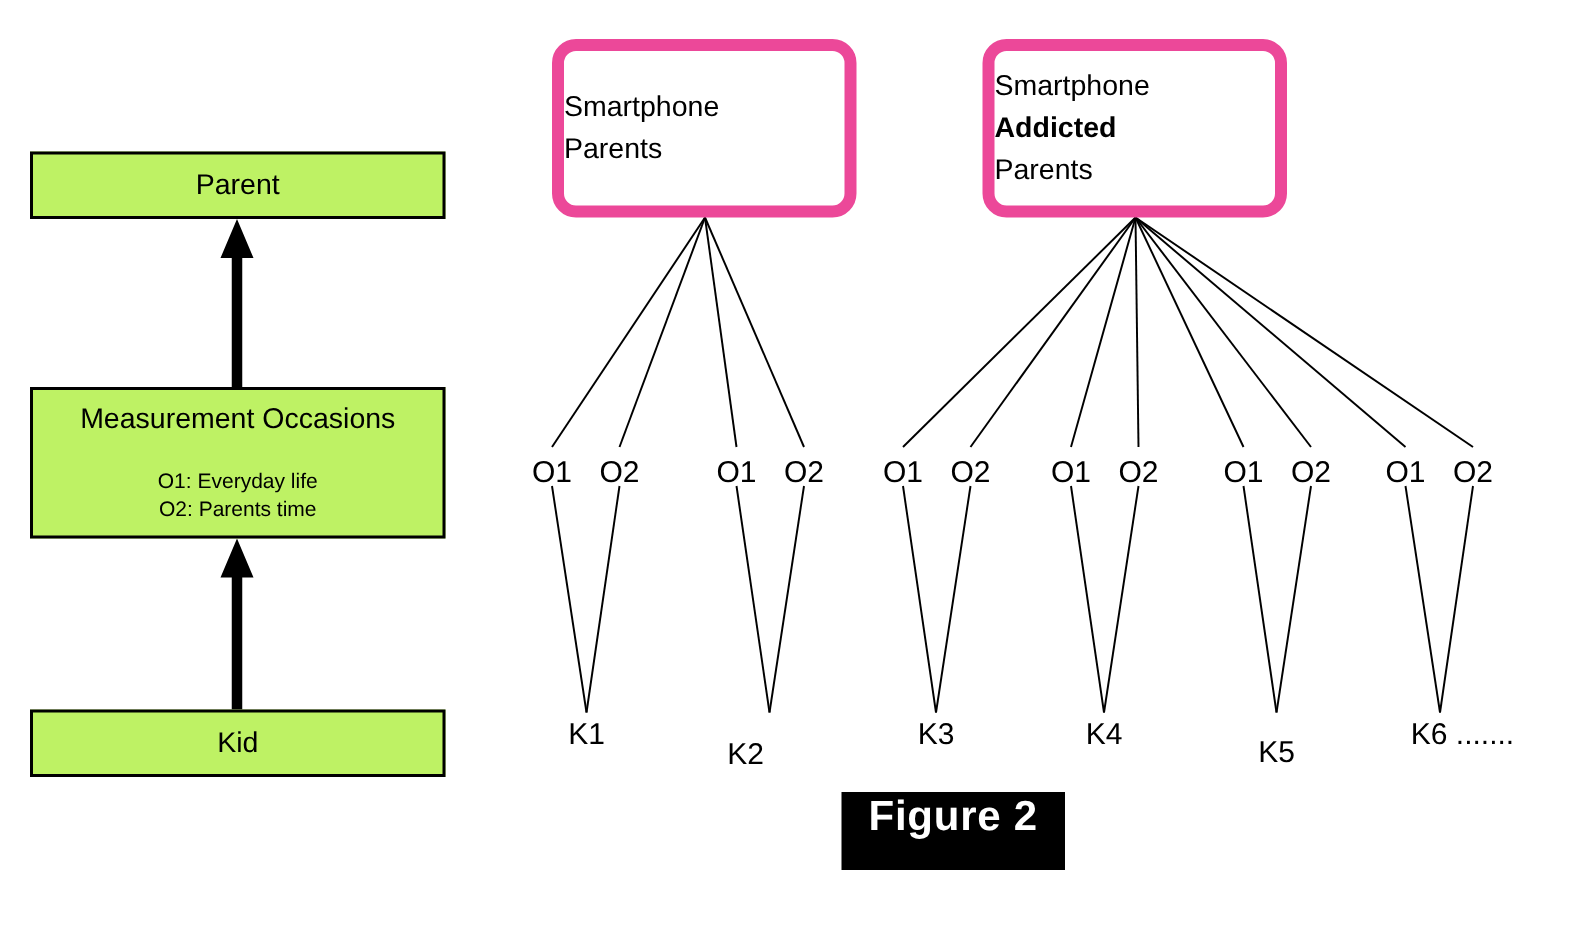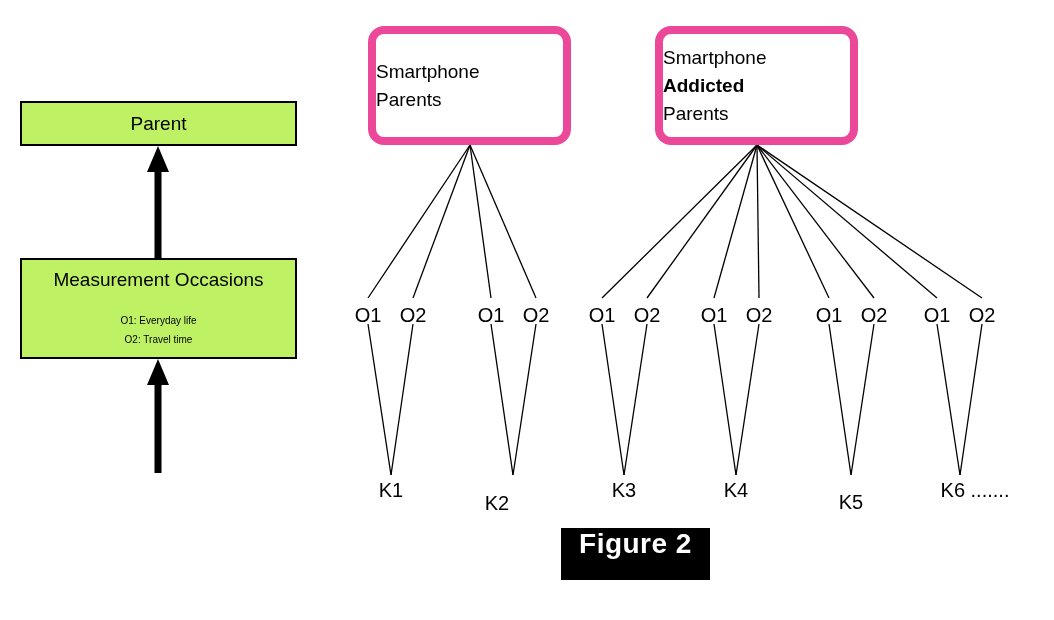--- a/index.html
+++ b/index.html
@@ -36,21 +36,21 @@
     align-items: center;
     justify-content: center;
     text-align: center;
   }
   .lbox .title {
     font-size: 19px;
     line-height: 22px;
     white-space: nowrap;
   }
   .lbox .subtitle {
-    font-size: 10px;
+    font-size: 14px;
     line-height: 19px;
     white-space: nowrap;
   }
   #box-parent { left: 20px; top: 101px; width: 277px; height: 45px; }
   #box-measurement { left: 20px; top: 258px; width: 277px; height: 101px; }
   #box-measurement .title { margin-bottom: 20px; }
   #box-kid { left: 20px; top: 473px; width: 277px; height: 45px; }
 
   
   .gbox {
@@ -141,23 +141,26 @@
       </g>
   </svg>
 
   <div class="lbox" id="box-parent">
     <div class="title">Parent</div>
   </div>
 
   <div class="lbox" id="box-measurement">
     <div class="title">Measurement Occasions</div>
     <div class="subtitle">O1: Everyday life</div>
-    <div class="subtitle">O2: Travel time</div>
+    <div class="subtitle">O2: Parents time</div>
   </div>
 
+  <div class="lbox" id="box-kid">
+    <div class="title">Kid</div>
+  </div>
 
   <div class="gbox" id="group-nonaddicted">
     <div class="ln">Smartphone</div>
     <div class="ln">Parents</div>
   </div>
 
   <div class="gbox" id="group-addicted">
     <div class="ln">Smartphone</div>
     <div class="ln strong">Addicted</div>
     <div class="ln">Parents</div>

